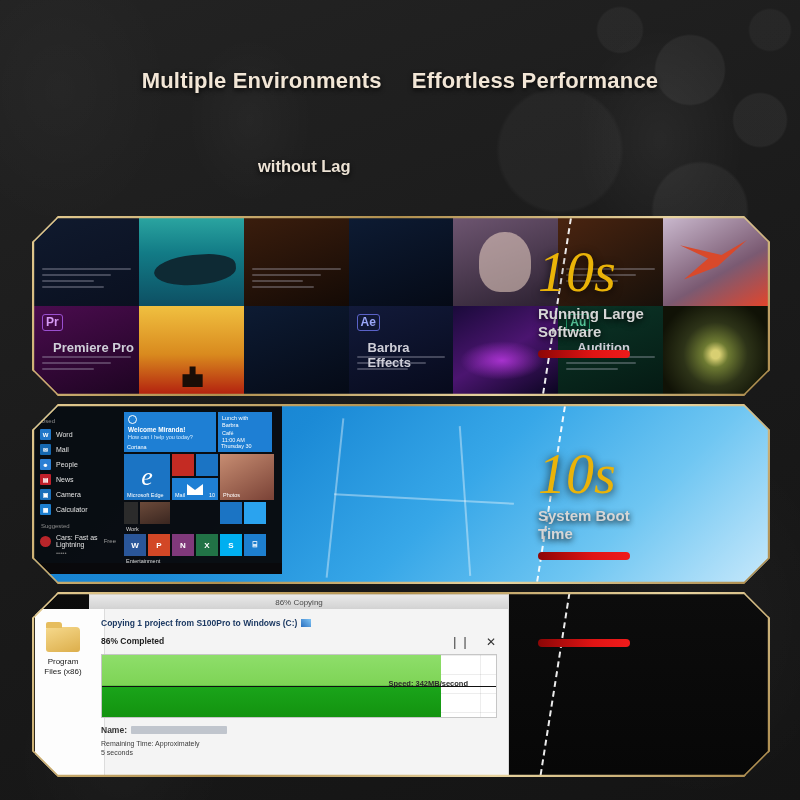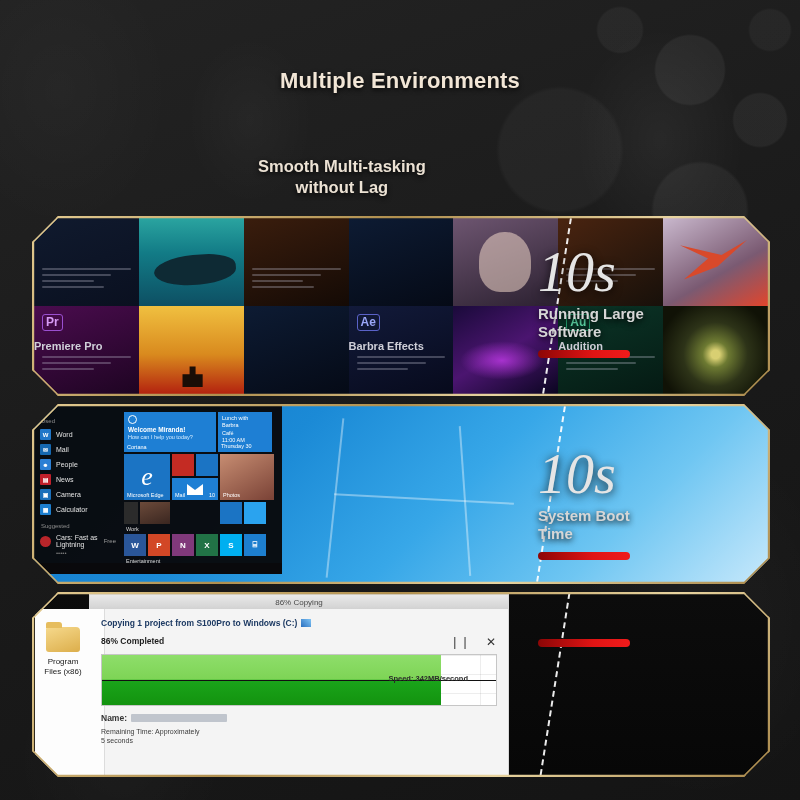--- a/index.html
+++ b/index.html
@@ -98,21 +98,21 @@
 
   
   .stat {
     position: absolute; z-index: 10;
     left: 538px; color: #fff;
   }
   .stat-value {
     font-family: "Liberation Serif", serif;
     font-style: italic; font-weight: 400;
     font-size: 56px; line-height: .95;
-    color: #e5e5e5;
+    color: #eab308;
     text-shadow: 0 2px 10px rgba(0,0,0,.9);
   }
   .stat-label {
     margin-top: 6px;
     font-size: 15px; font-weight: bold; line-height: 1.18;
     color: #d6d6d6;
     text-shadow: 0 2px 6px rgba(0,0,0,.95);
     max-width: 170px;
   }
   .stat-bar {
@@ -133,22 +133,22 @@
   .tile { position: relative; overflow: hidden; padding-left: 44px; }
   .tile-code {
     position: absolute; left: 8px; top: 8px;
     font-size: 12px; font-weight: bold; color: #d79bf5;
     border: 1.6px solid #9a4fd0; padding: 1px 3px; border-radius: 3px;
     line-height: 1.1;
   }
   .tile-code.ae { color: #9aa6f7; border-color: #5a62c8; }
   .tile-code.au { color: #5fd8a8; border-color: #23a06e; }
   .tile-name {
-    position: absolute; left: 0; top: 34px;
-    font-size: 11px; color: #cfcfd8; font-weight: bold;
+    position: absolute; left: 19px; top: 34px;
+    font-size: 13px; color: #cfcfd8; font-weight: bold;
   }
   .tile-lines { position: absolute; left: 8px; right: 8px; top: 50px; }
   .tile-lines i {
     display: block; height: 2px; margin-bottom: 4px; border-radius: 1px;
     background: rgba(200,200,215,.30);
   }
   .tile-lines i:nth-child(2) { width: 78%; }
   .tile-lines i:nth-child(3) { width: 58%; }
   .tile-lines i:nth-child(4) { width: 70%; }
   .t-txtdark { background: linear-gradient(160deg,#101a2e,#0a1020); }
@@ -302,21 +302,21 @@
     position: absolute; left: 2px; top: 48px; width: 52px;
     text-align: center; font-size: 8px; color: #1a1a1a; line-height: 1.25;
   }
   #copy-dialog { padding: 9px 11px 0 11px; position: relative; height: 100%; }
   .cd-head { font-size: 8.5px; font-weight: bold; color: #1d3a63; display: flex;
              align-items: center; gap: 4px; }
   .cd-sub  { font-size: 8.5px; font-weight: bold; color: #1d1d1d; margin-top: 8px; }
   .cd-ctrls { position: absolute; right: 12px; top: 26px; display: flex; gap: 16px;
               color: #333; font-size: 12px; }
   .pbar-outer {
-    margin-top: 8px; height: 52px; border: 1px solid #c6c6c6; background: #fff;
+    margin-top: 8px; height: 64px; border: 1px solid #c6c6c6; background: #fff;
     position: relative; overflow: hidden;
   }
   .pbar-grid {
     position: absolute; inset: 0;
     background-image:
       linear-gradient(to right, rgba(0,0,0,.07) 1px, transparent 1px),
       linear-gradient(to bottom, rgba(0,0,0,.07) 1px, transparent 1px);
     background-size: 42px 19px;
   }
   .pbar-fill {
@@ -338,23 +338,23 @@
   .glyph-chart { display:inline-block; width:10px; height:8px;
                  background: linear-gradient(45deg,#2a6fbf,#7fc4f5); }
 </style>
 </head>
 <body>
 
 <div id="bg-texture"></div>
 
 <div class="head-row">
   <div class="head-title">Multiple Environments</div>
+  <div class="head-title">Effortless Performance</div>
 </div>
 <div id="subtitle">
-  <div>Smooth Multi-tasking</div>
   <div>without Lag</div>
 </div>
 
 <div class="panel" id="panel-1">
   <div class="panel-inner">
     <div id="adobe-grid">
       <div class="tile t-txtdark">
         <div class="tile-lines">
             <i></i>
             <i></i>

